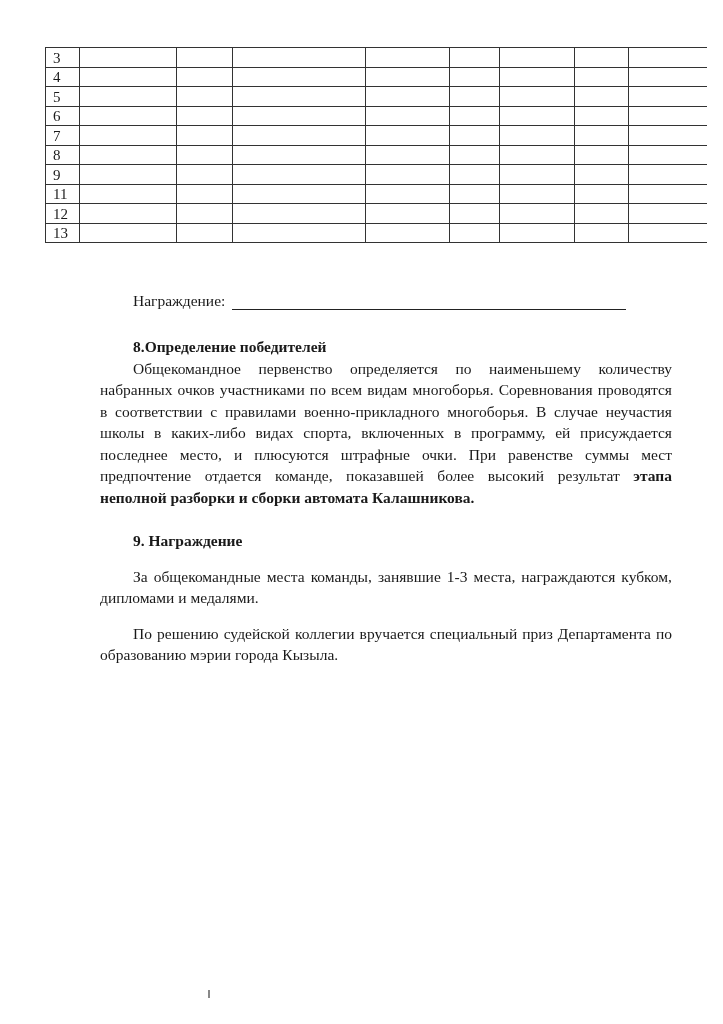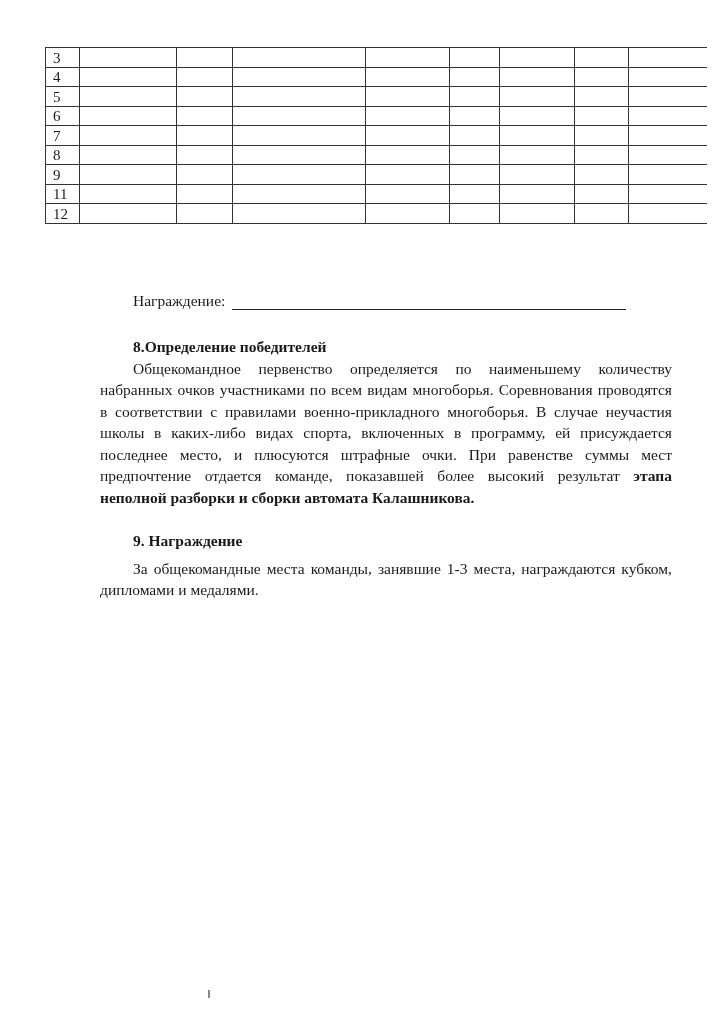--- a/index.html
+++ b/index.html
@@ -15,21 +15,21 @@
   .grid td.num { padding-left: 7px; }
   .grid td.last { border-right: none; }
   .signline { position: absolute; left: 133px; top: 292px; font-size: 15.5px; }
   .signline .line { display: inline-block; width: 394px; border-bottom: 1px solid #222; height: 15px; vertical-align: bottom; margin-left: 7px; }
   .text { position: absolute; left: 100px; width: 572px; font-size: 15.5px; line-height: 21.5px; text-align: justify; }
   .h { font-weight: bold; padding-left: 33px; }
   p { margin: 0; text-indent: 33px; }
   .b { font-weight: bold; }
   #s7 { top: 336px; }
   #s8 { top: 530px; }
-  .gap { margin-top: 6px; }
+  .gap { margin-top: 14px; }
   .speck { position: absolute; left: 208px; top: 990px; width: 2px; height: 8px; background: #888; }
 </style>
 </head>
 <body>
 
 <table class="grid">
   <tbody id="tbody">
       <tr>
         <td class="num" style="width: 34px;">3</td>
         <td style="width: 97px;"></td>
@@ -122,30 +122,42 @@
         <td class="num" style="width: 34px;">12</td>
         <td style="width: 97px;"></td>
         <td style="width: 56px;"></td>
         <td style="width: 133px;"></td>
         <td style="width: 84px;"></td>
         <td style="width: 50px;"></td>
         <td style="width: 75px;"></td>
         <td style="width: 54px;"></td>
         <td class="last" style="width: 78px;"></td>
       </tr>
+      <tr>
+        <td class="num" style="width: 34px;">13</td>
+        <td style="width: 97px;"></td>
+        <td style="width: 56px;"></td>
+        <td style="width: 133px;"></td>
+        <td style="width: 84px;"></td>
+        <td style="width: 50px;"></td>
+        <td style="width: 75px;"></td>
+        <td style="width: 54px;"></td>
+        <td class="last" style="width: 78px;"></td>
+      </tr>
     </tbody>
 </table>
 
 <div class="signline">
   <span>Награждение:</span><span class="line"></span>
 </div>
 
 <div class="text" id="s7">
   <div class="h">8.Определение победителей</div>
   <p><span>Общекомандное первенство определяется по наименьшему количеству набранных очков участниками по всем видам многоборья. Соревнования проводятся в соответствии с правилами военно-прикладного многоборья. В случае неучастия школы в каких-либо видах спорта, включенных в программу, ей присуждается последнее место, и плюсуются штрафные очки. При равенстве суммы мест предпочтение отдается команде, показавшей более высокий результат </span><span class="b">этапа неполной разборки и сборки автомата Калашникова.</span></p>
 </div>
 
 <div class="text" id="s8">
   <div class="h">9. Награждение</div>
   <p class="gap">За общекомандные места команды, занявшие 1-3 места, награждаются кубком, дипломами и медалями.</p>
+  <p class="gap">По решению судейской коллегии вручается специальный приз Департамента по образованию мэрии города Кызыла.</p>
 </div>
 
 <div class="speck"></div>
 
 </body></html>

